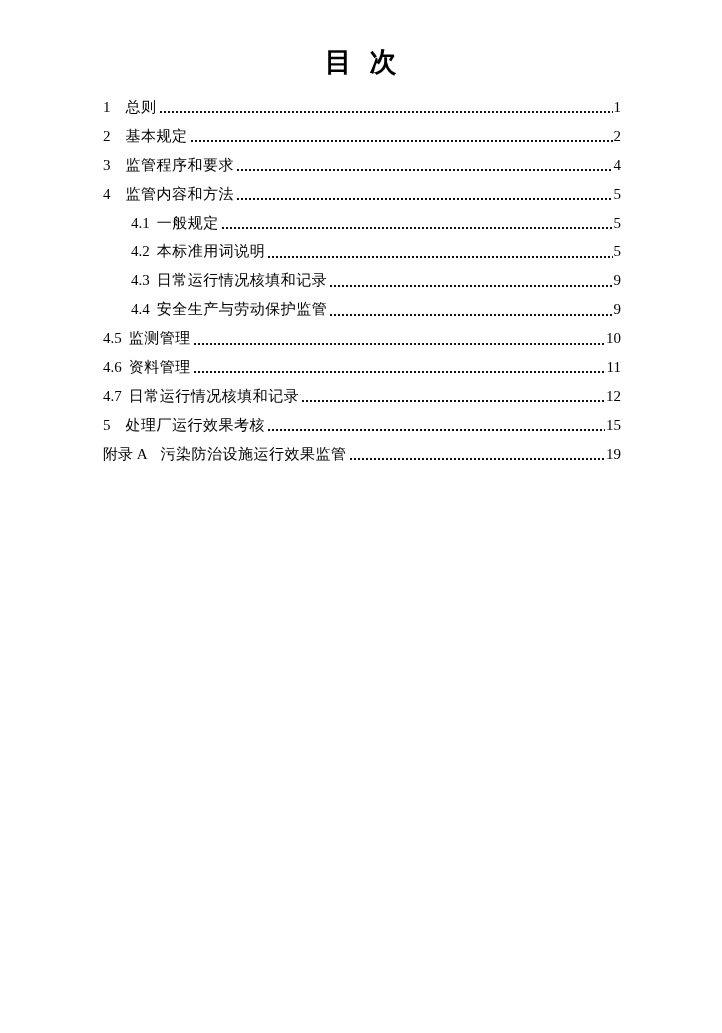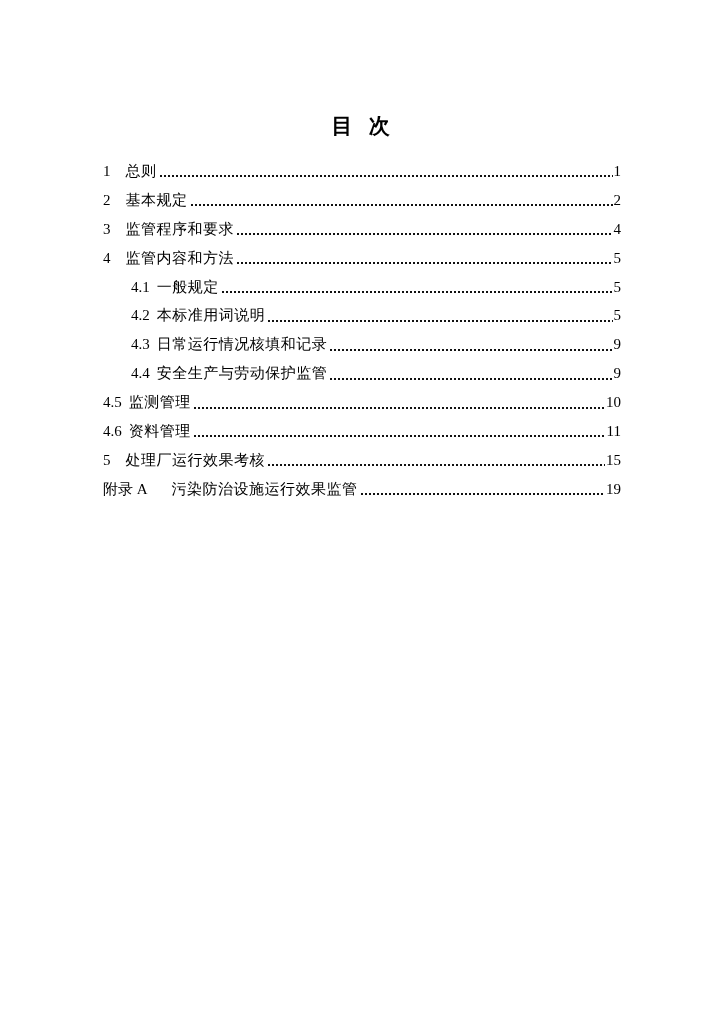--- a/index.html
+++ b/index.html
@@ -11,43 +11,43 @@
     position: relative;
     width: 722px;
     height: 1033px;
     background: #ffffff;
     overflow: hidden;
     font-family: "Liberation Serif", "DejaVu Serif", serif;
     color: #000000;
   }
   .doc-title {
     margin: 0;
-    padding-top: 113px;
+    padding-top: 49px;
     text-align: center;
-    font-size: 21px;
+    font-size: 27px;
     line-height: 27px;
     font-weight: bold;
     word-spacing: 9px;
     letter-spacing: 1px;
   }
   .toc {
     margin: 17px 101px 0 103px;
   }
   .toc-row {
     display: flex;
     align-items: center;
     height: 28.9px;
     font-size: 15px;
     white-space: nowrap;
   }
   .toc-row.indent { margin-left: 28px; }
   .toc-num { flex: 0 0 auto; }
   .toc-num.gap-wide     { margin-right: 15px; }
   .toc-num.gap-narrow   { margin-right: 7px; }
-  .toc-num.gap-appendix { margin-right: 24px; }
+  .toc-num.gap-appendix { margin-right: 13px; }
   .toc-title { flex: 0 0 auto; letter-spacing: 0.5px; }
   .leader {
     flex: 1 1 auto;
     height: 100%;
     margin: 0 1px 0 2px;
     background-image: radial-gradient(circle, #111 0.8px, rgba(0,0,0,0) 1.2px);
     background-size: 4px 4px;
     background-repeat: repeat-x;
     background-position: left calc(50% + 5px);
   }
@@ -114,20 +114,26 @@
     <span class="leader"></span>
     <span class="toc-page">10</span>
   </div>
       <div class="toc-row">
     <span class="toc-num gap-narrow">4.6</span>
     <span class="toc-title">资料管理</span>
     <span class="leader"></span>
     <span class="toc-page">11</span>
   </div>
       <div class="toc-row">
+    <span class="toc-num gap-narrow">4.7</span>
+    <span class="toc-title">日常运行情况核填和记录</span>
+    <span class="leader"></span>
+    <span class="toc-page">12</span>
+  </div>
+      <div class="toc-row">
     <span class="toc-num gap-wide">5</span>
     <span class="toc-title">处理厂运行效果考核</span>
     <span class="leader"></span>
     <span class="toc-page">15</span>
   </div>
       <div class="toc-row">
     <span class="toc-num gap-appendix">附录 A</span>
     <span class="toc-title">污染防治设施运行效果监管</span>
     <span class="leader"></span>
     <span class="toc-page">19</span>

